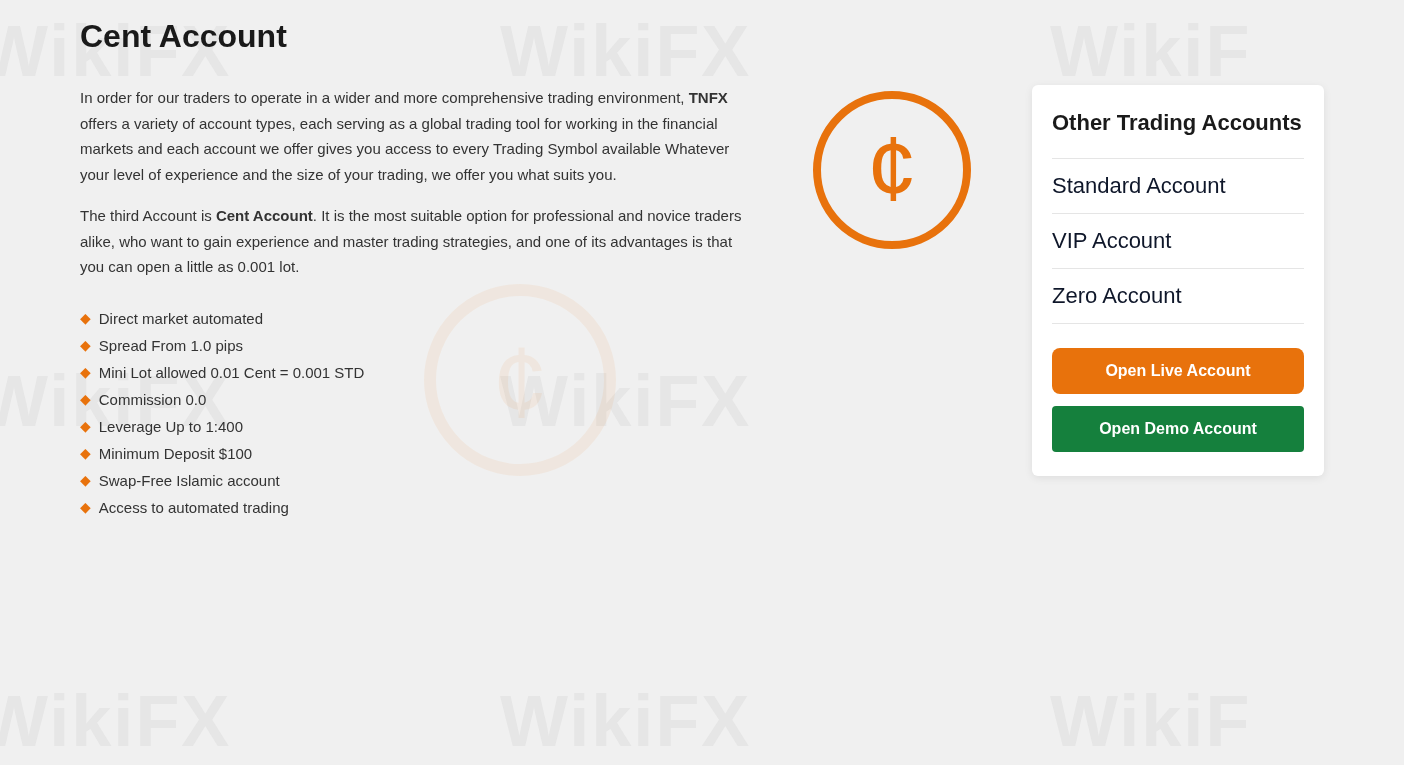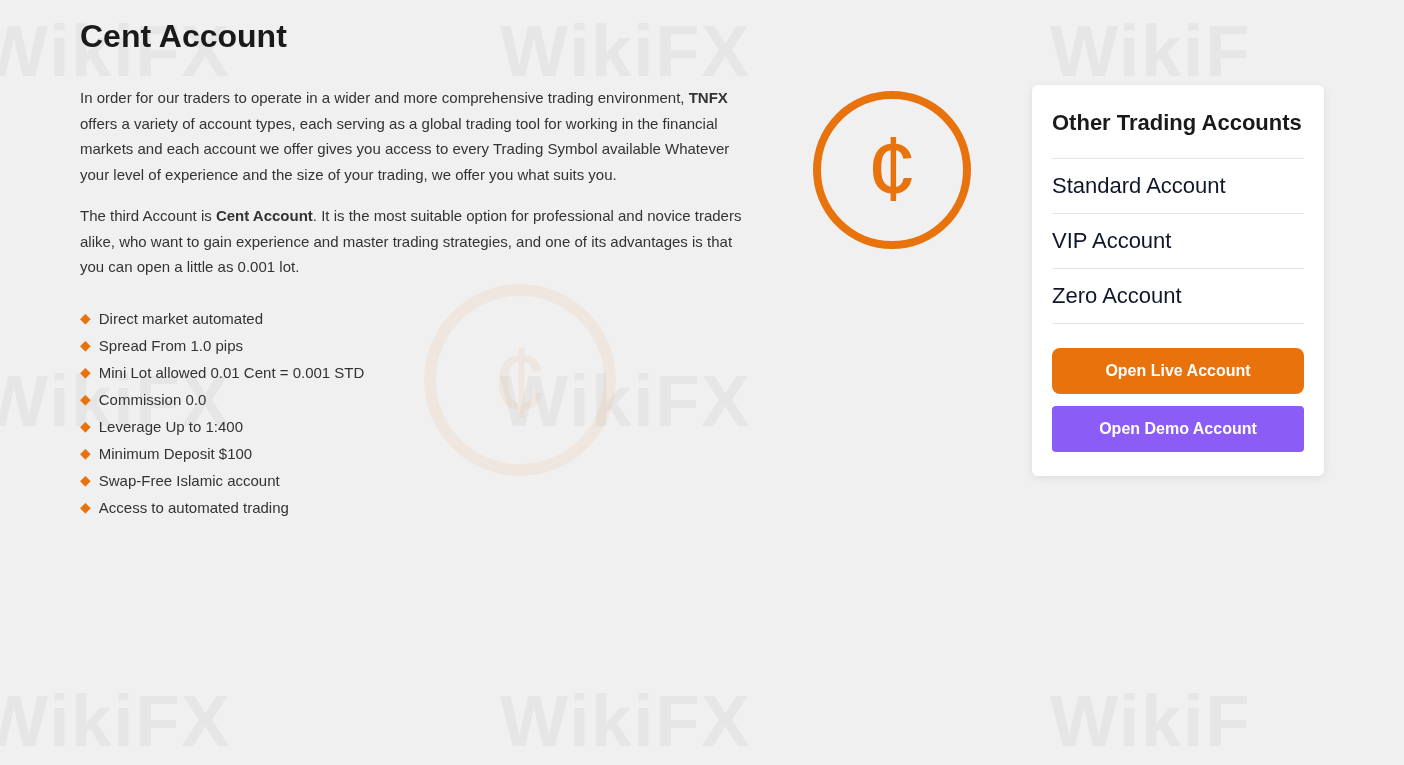--- a/index.html
+++ b/index.html
@@ -159,21 +159,21 @@
       border: none;
       border-radius: 8px;
       cursor: pointer;
       margin-bottom: 12px;
     }
 
     .btn-open-demo {
       display: block;
       width: 100%;
       padding: 14px;
-      background: #8b5cf6;
+      background: #15803d;
       color: #fff;
       font-size: 16px;
       font-weight: 600;
       text-align: center;
       border: none;
       border-radius: 4px;
       cursor: pointer;
     }
   </style>
 </head>

